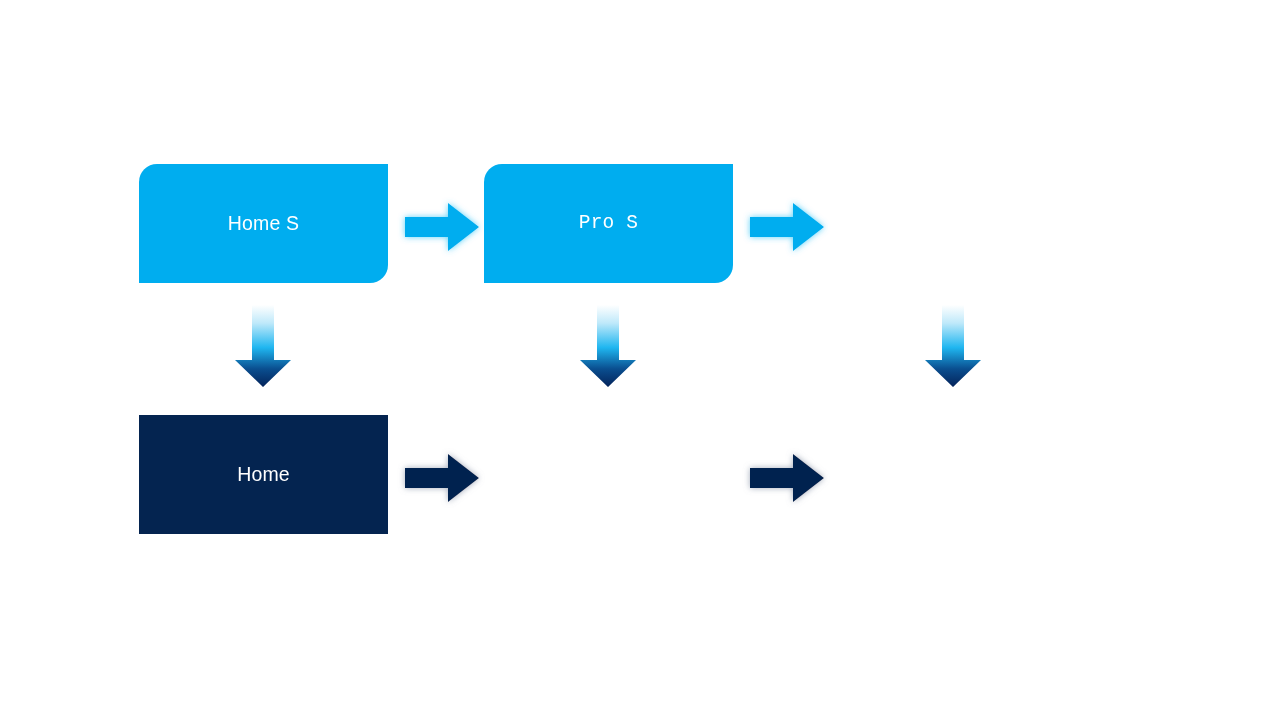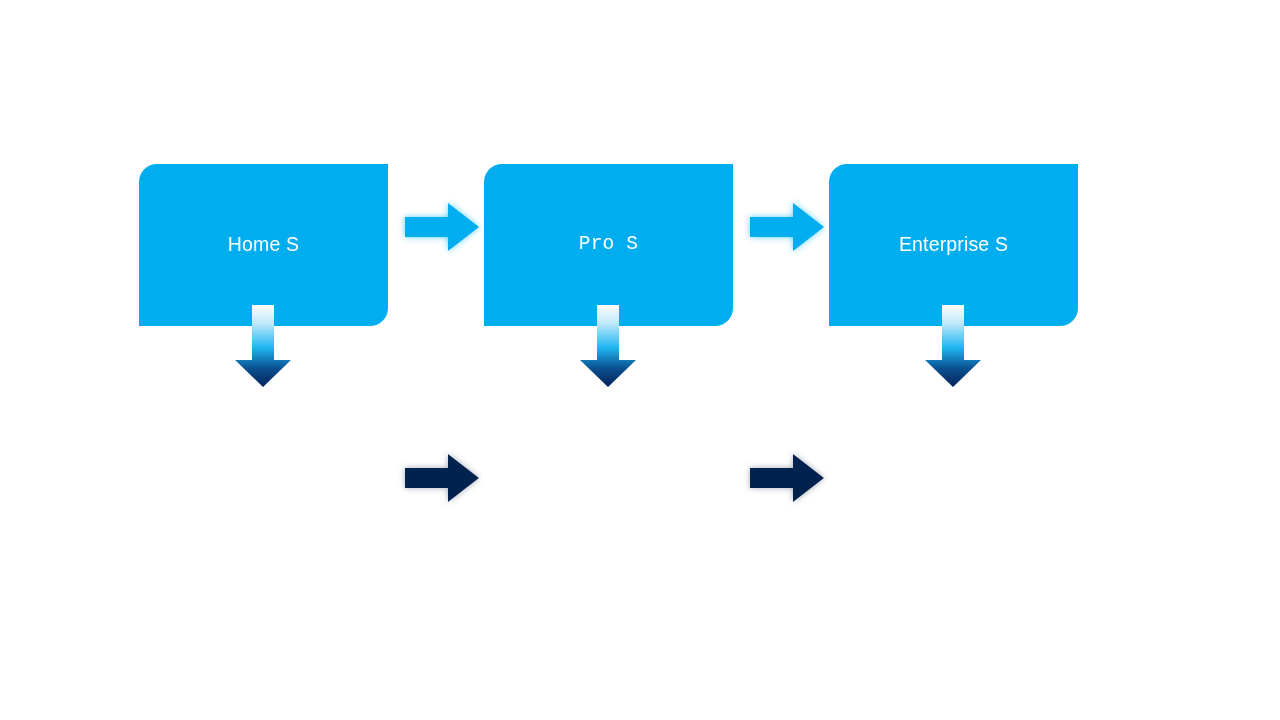--- a/index.html
+++ b/index.html
@@ -21,21 +21,21 @@
   }
 
   
   .box {
     position: absolute;
     display: flex;
     align-items: center;
     justify-content: center;
     box-sizing: border-box;
     width: 249px;
-    height: 162px;
+    height: 119px;
   }
   .box .box-label {
     font-size: 19.5px;
     line-height: 1.2;
     color: #ffffff;
     font-weight: 400;
     letter-spacing: 0.15px;
     text-align: center;
     white-space: nowrap;
   }
@@ -88,23 +88,20 @@
 <div id="canvas">
 
   <div class="box tier-s col-1 row-top">
     <span class="box-label">Home S</span>
   </div>
 
   <div class="box tier-s col-2 row-top">
     <span class="box-label">Pro S</span>
   </div>
 
-  <div class="box tier-s col-3 row-top">
-    <span class="box-label">Enterprise S</span>
-  </div>
 
   <div class="h-arrow ha-1">
     <svg viewBox="0 0 74 52" xmlns="http://www.w3.org/2000/svg">
       <defs>
         <filter id="glowCyan1" x="-45%" y="-45%" width="190%" height="190%">
           <feDropShadow dx="0" dy="0" stdDeviation="3.4" flood-color="#3fc9f7" flood-opacity="0.85"></feDropShadow>
         </filter>
       </defs>
       <polygon points="0,16 43,16 43,2 74,26 43,50 43,36 0,36" fill="#00ADEF" filter="url(#glowCyan1)"></polygon>
     </svg>
@@ -159,20 +156,23 @@
           <stop offset="22%" stop-color="#bfe9fa"></stop>
           <stop offset="52%" stop-color="#1fb6f0"></stop>
           <stop offset="78%" stop-color="#0a4e8f"></stop>
           <stop offset="100%" stop-color="#04235a"></stop>
         </linearGradient>
       </defs>
       <polygon points="17,0 39,0 39,55 56,55 28,82 0,55 17,55" fill="url(#vgrad3)"></polygon>
     </svg>
   </div>
 
+  <div class="box tier-base col-1 row-bottom">
+    <span class="box-label">Home</span>
+  </div>
 
 
 
   <div class="h-arrow ha-1 bottom">
     <svg viewBox="0 0 74 52" xmlns="http://www.w3.org/2000/svg">
       <defs>
         <filter id="glowNavy1" x="-45%" y="-45%" width="190%" height="190%">
           <feDropShadow dx="0" dy="0" stdDeviation="3.4" flood-color="#8c97ab" flood-opacity="0.8"></feDropShadow>
         </filter>
       </defs>

